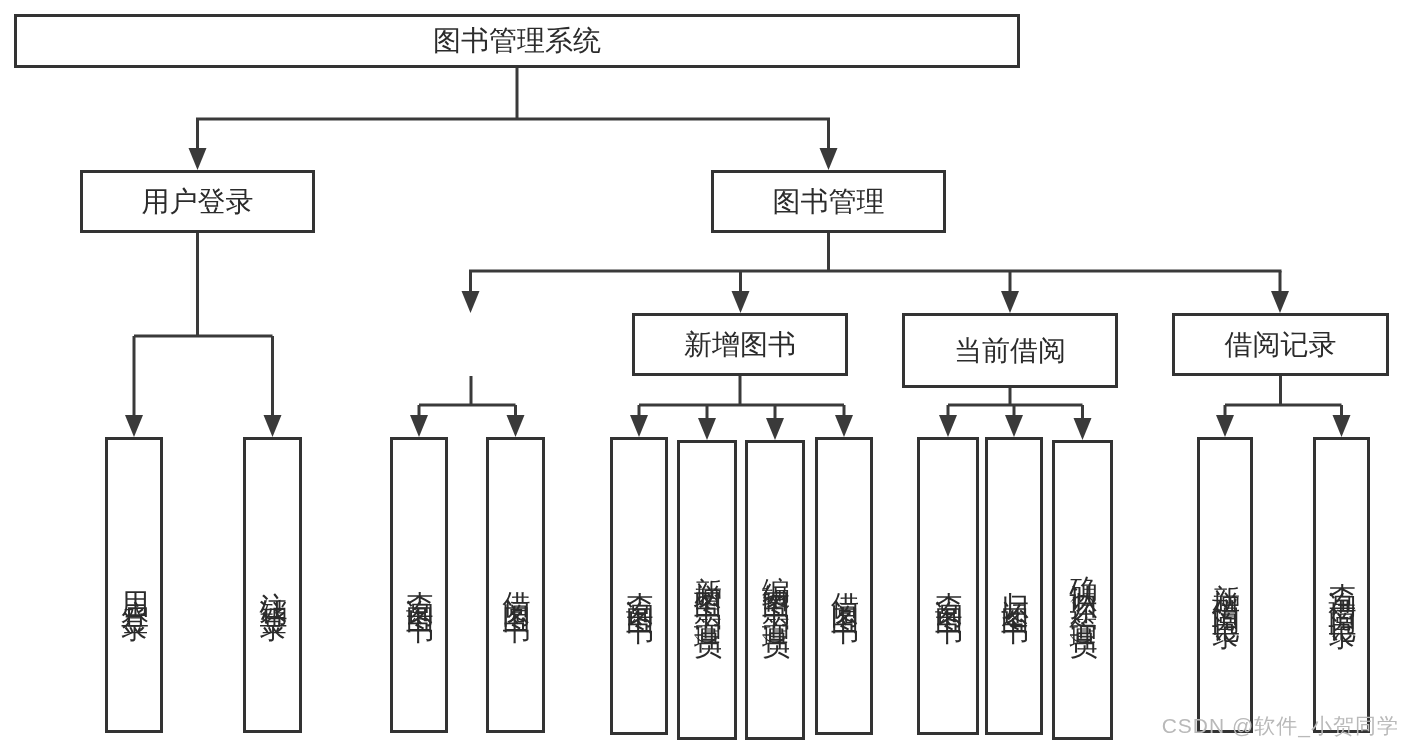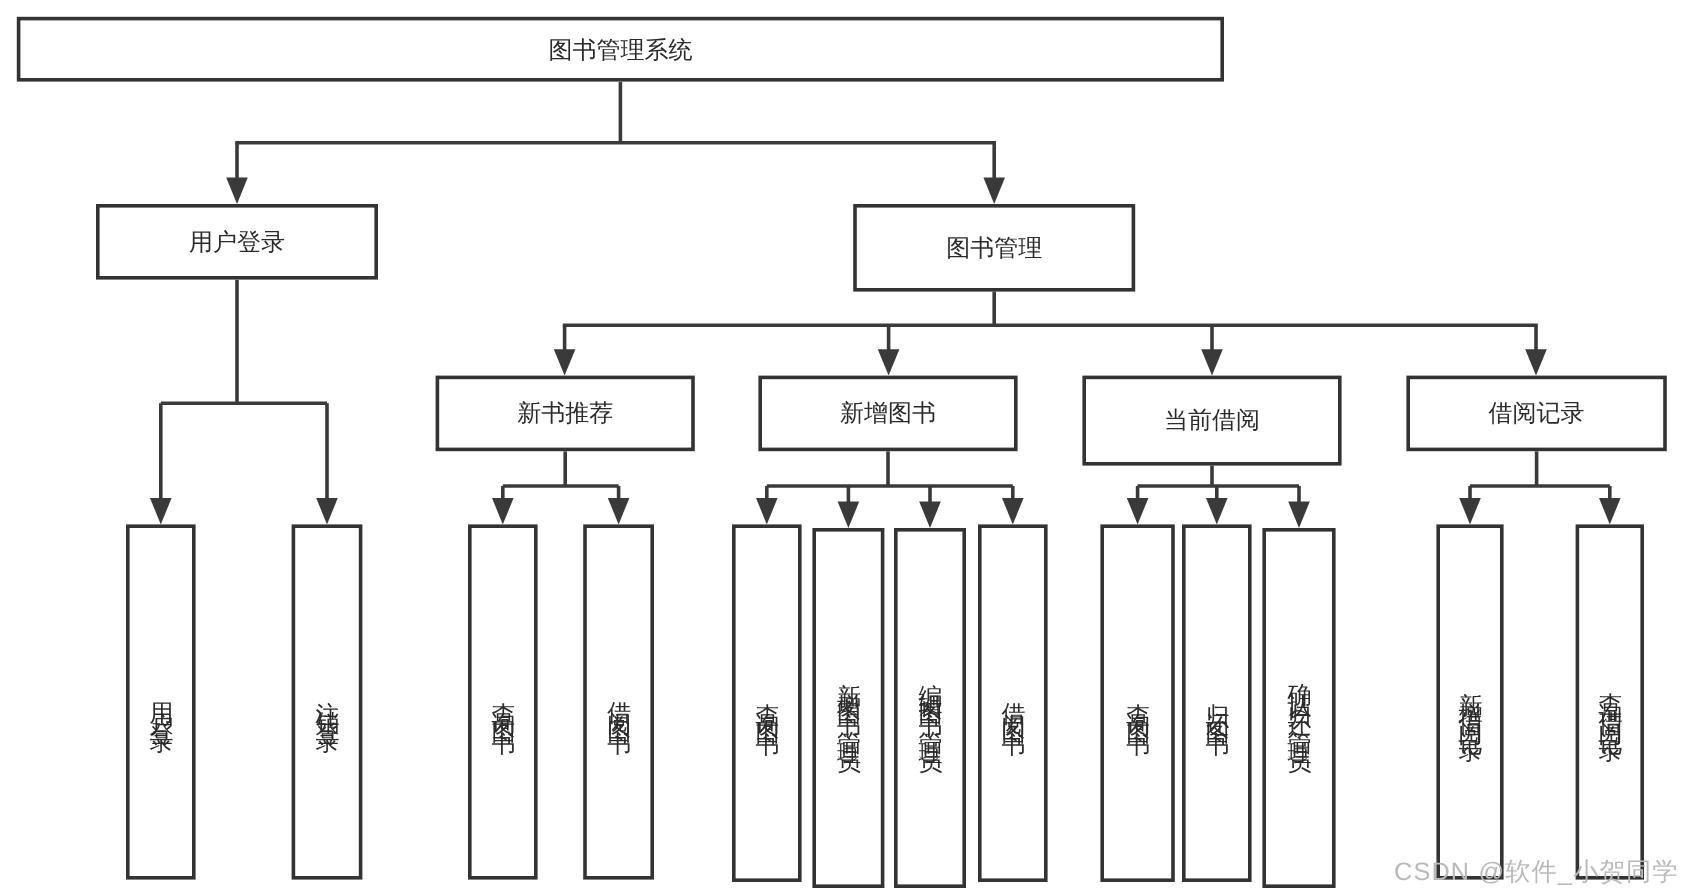--- a/index.html
+++ b/index.html
@@ -21,21 +21,21 @@
     position:absolute;left:0;top:0;
     color:var(--line);
   }
   .node{
     position:absolute;
     box-sizing:border-box;
     background:#fff;
     border:3px solid var(--border);
     display:flex;align-items:center;justify-content:center;
     color:var(--text);
-    font-size:20px;
+    font-size:28px;
     white-space:nowrap;
   }
   .node .vtext{
     writing-mode:vertical-rl;
     text-orientation:mixed;
     letter-spacing:8px;
     line-height:1.1;
     white-space:nowrap;
   }
   .watermark{
@@ -116,23 +116,22 @@
       <polygon points="1014,437 1005,415 1023,415"></polygon>
       <polygon points="1082.5,440 1073.5,418 1091.5,418"></polygon>
       <polygon points="1225,437 1216,415 1234,415"></polygon>
       <polygon points="1341.5,437 1332.5,415 1350.5,415"></polygon>
     </g>
   </svg>
 
   <div class="node" style="left:14px;top:14px;width:1006px;height:54px;">图书管理系统</div>
 
   <div class="node" style="left:80px;top:170px;width:235px;height:63px;">用户登录</div>
-  <div class="node" style="left:711px;top:170px;width:235px;height:73px;">图书管理</div>
+  <div class="node" style="left:711px;top:170px;width:235px;height:63px;">图书管理</div>
 
-  <div class="node" style="left:363px;top:313px;width:216px;height:63px;">新书推荐</div>
   <div class="node" style="left:632px;top:313px;width:216px;height:63px;">新增图书</div>
   <div class="node" style="left:902px;top:313px;width:216px;height:75px;">当前借阅</div>
   <div class="node" style="left:1172px;top:313px;width:217px;height:63px;">借阅记录</div>
 
   <div class="node" style="left:105px;top:437px;width:58px;height:296px;">
     <span class="vtext">用户登录</span>
   </div>
   <div class="node" style="left:243px;top:437px;width:59px;height:296px;">
     <span class="vtext">注销登录</span>
   </div>

